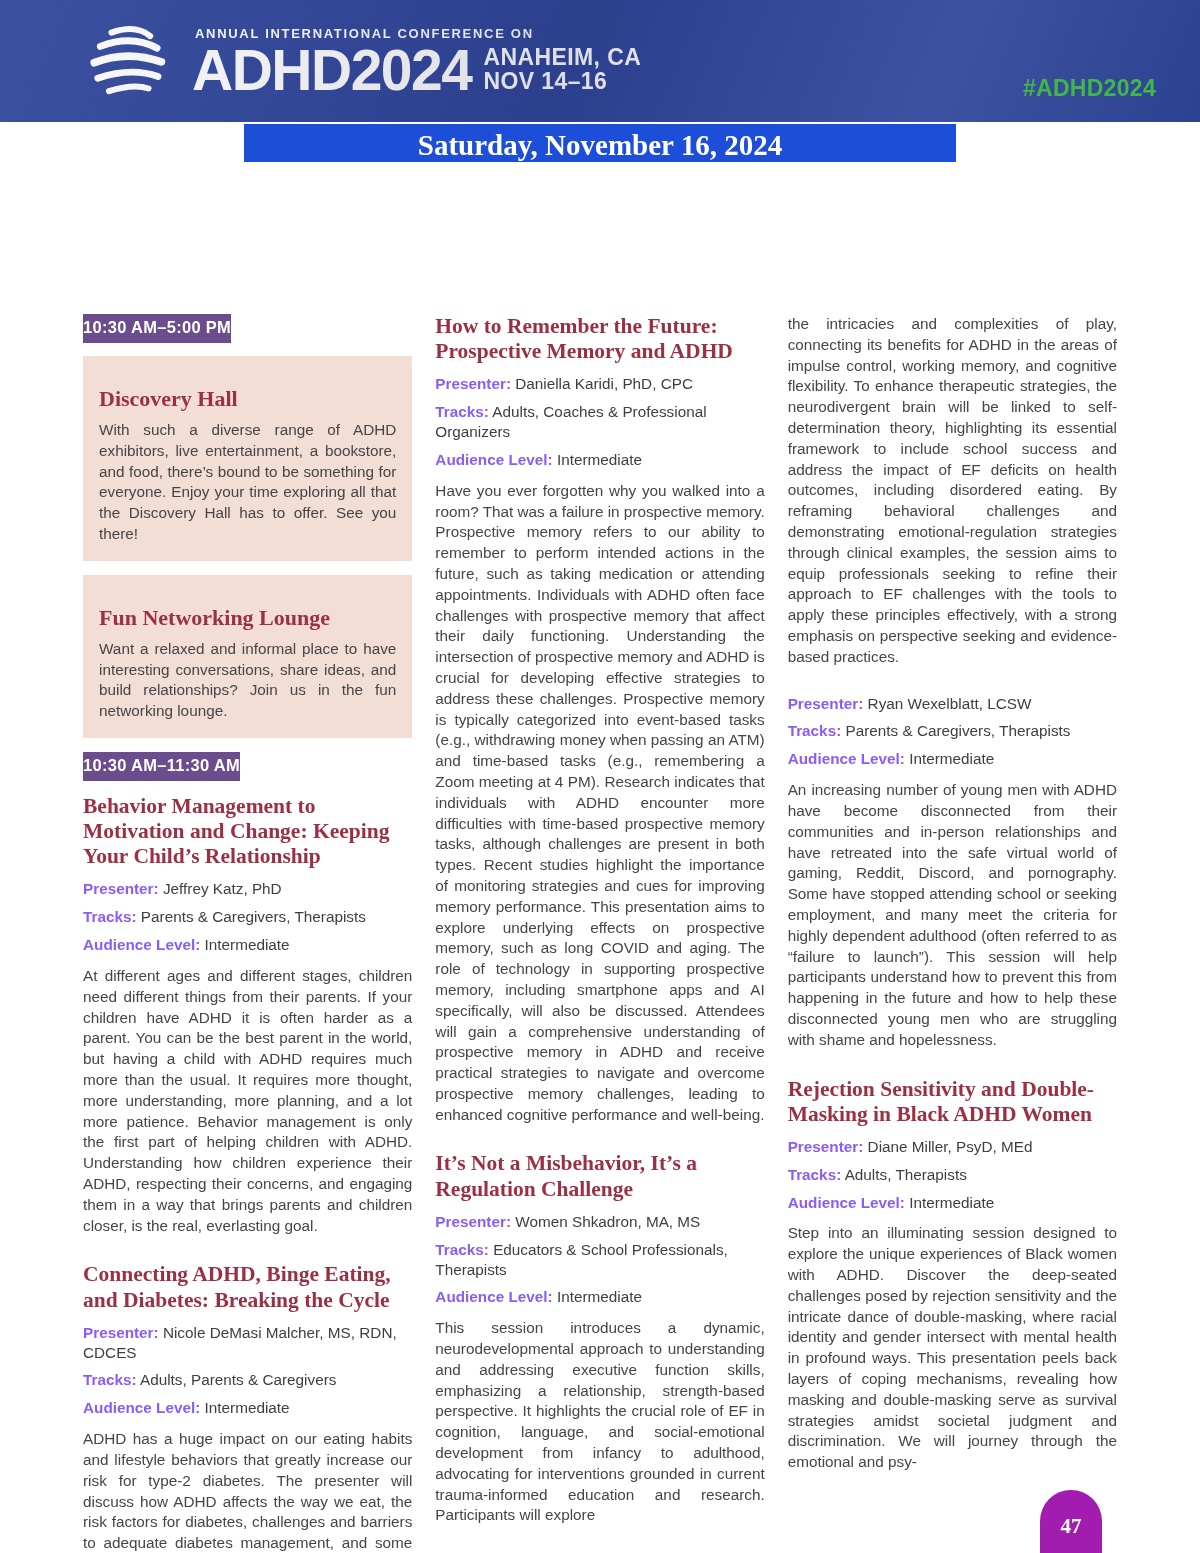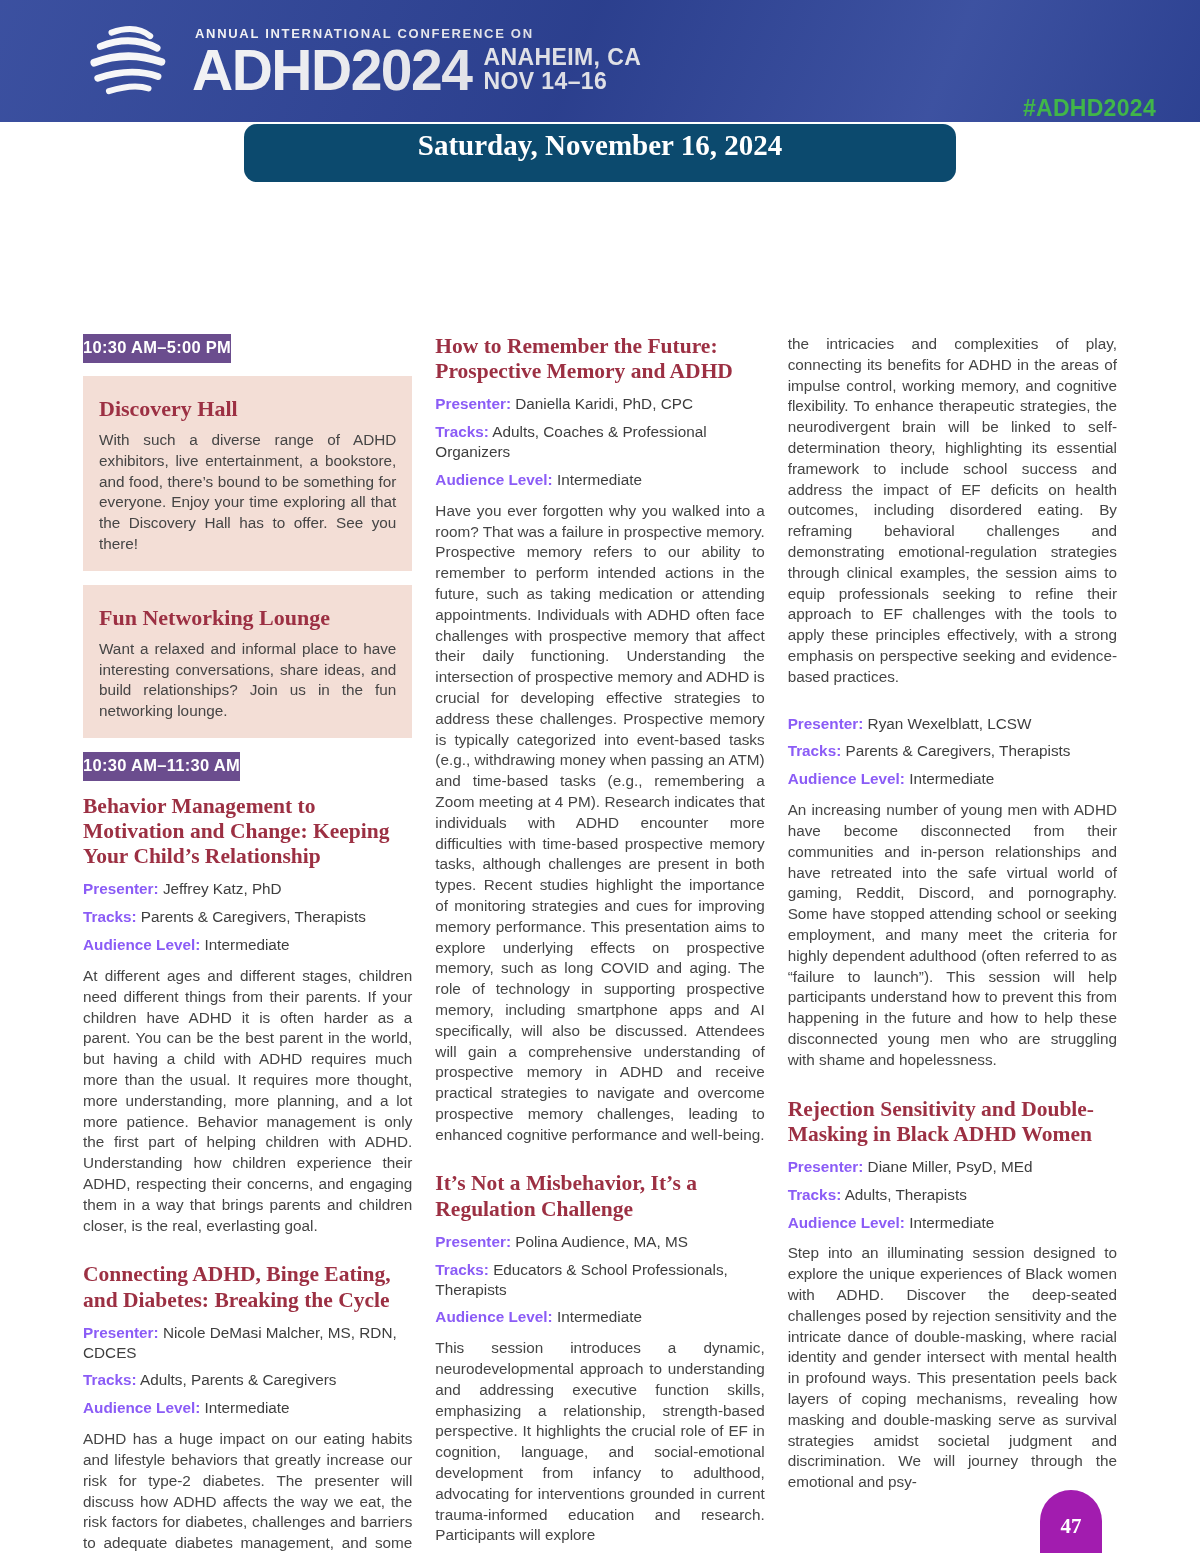--- a/index.html
+++ b/index.html
@@ -28,40 +28,40 @@
   .title-row { display:flex; align-items:flex-end; }
   .conf-title {
     color:#ffffff; font-size:57px; font-weight:800; letter-spacing:-1.5px; line-height:0.92;
   }
   .loc-block {
     color:#ffffff; font-weight:800; font-size:23px; line-height:1.05;
     margin-left:12px; padding-bottom:3px; letter-spacing:0.4px;
   }
   .hashtag {
     margin-left:auto; color:#41b649; font-weight:800; font-size:23px;
-    align-self:flex-end; letter-spacing:0.3px; position:relative; z-index:1;
+    align-self:flex-end; padding-bottom:20px; letter-spacing:0.3px; position:relative; z-index:1;
   }
 
   
   .banner {
-    width:712px; margin:2px auto 0; background:#0c4a6e; color:#ffffff;
-    text-align:center; padding:5px 0 20px;
-    font-family:"Liberation Serif", serif; font-size:29px; font-weight:bold;border-radius:13px;
+    width:712px; margin:2px auto 0; background:#1d4ed8; color:#ffffff;
+    text-align:center; padding:5px 0 0;
+    font-family:"Liberation Serif", serif; font-size:29px; font-weight:bold;
   }
 
   
   .content { display:flex; gap:23px; padding:0 83px; margin-top:152px; }
   .col { flex:1 1 0; min-width:0; }
 
   .time-badge {
     display:inline-block; background:#6b4d8e; color:#ffffff; font-weight:bold;
     font-size:16.5px; padding:4px 0 6px; margin-bottom:13px; letter-spacing:0.3px;
   }
 
-  .hl-box { background:#f3ded6; padding:20px 16px 16px; margin-bottom:14px; }
+  .hl-box { background:#f3ded6; padding:30px 16px 16px; margin-bottom:14px; }
   .hl-title {
     font-family:"Liberation Serif", serif; color:#9c3043;
     font-size:22px; font-weight:bold; margin-bottom:8px;
   }
   .hl-body, .desc {
     font-size:15.3px; line-height:1.36; color:#454545; text-align:justify;
   }
 
   .session { margin-bottom:26px; }
   .session-title {
@@ -150,21 +150,21 @@
       <section class="session">
         <h3 class="session-title">How to Remember the Future: Prospective Memory and ADHD</h3>
         <p class="meta"><strong>Presenter:</strong> <span>Daniella Karidi, PhD, CPC</span></p>
         <p class="meta"><strong>Tracks:</strong> <span>Adults, Coaches &amp; Professional Organizers</span></p>
         <p class="meta"><strong>Audience Level:</strong> <span>Intermediate</span></p>
         <p class="desc">Have you ever forgotten why you walked into a room? That was a failure in prospective memory. Prospective memory refers to our ability to remember to perform intended actions in the future, such as taking medication or attending appointments. Individuals with ADHD often face challenges with prospective memory that affect their daily functioning. Understanding the intersection of prospective memory and ADHD is crucial for developing effective strategies to address these challenges. Prospective memory is typically categorized into event-based tasks (e.g., withdrawing money when passing an ATM) and time-based tasks (e.g., remembering a Zoom meeting at 4 PM). Research indicates that individuals with ADHD encounter more difficulties with time-based prospective memory tasks, although challenges are present in both types. Recent studies highlight the importance of monitoring strategies and cues for improving memory performance. This presentation aims to explore underlying effects on prospective memory, such as long COVID and aging. The role of technology in supporting prospective memory, including smartphone apps and AI specifically, will also be discussed. Attendees will gain a comprehensive understanding of prospective memory in ADHD and receive practical strategies to navigate and overcome prospective memory challenges, leading to enhanced cognitive performance and well-being.</p>
       </section>
 
       <section class="session">
         <h3 class="session-title">It’s Not a Misbehavior, It’s a Regulation Challenge</h3>
-        <p class="meta"><strong>Presenter:</strong> <span>Polina Audience, MA, MS</span></p>
+        <p class="meta"><strong>Presenter:</strong> <span>Women Shkadron, MA, MS</span></p>
         <p class="meta"><strong>Tracks:</strong> <span>Educators &amp; School Professionals, Therapists</span></p>
         <p class="meta"><strong>Audience Level:</strong> <span>Intermediate</span></p>
         <p class="desc">This session introduces a dynamic, neurodevelopmental approach to understanding and addressing executive function skills, emphasizing a relationship, strength-based perspective. It highlights the crucial role of EF in cognition, language, and social-emotional development from infancy to adulthood, advocating for interventions grounded in current trauma-informed education and research. Participants will explore</p>
       </section>
     </div>
 
     <div class="col">
       <p class="desc continuation" style="margin-top:0;">the intricacies and complexities of play, connecting its benefits for ADHD in the areas of impulse control, working memory, and cognitive flexibility. To enhance therapeutic strategies, the neurodivergent brain will be linked to self-determination theory, highlighting its essential framework to include school success and address the impact of EF deficits on health outcomes, including disordered eating. By reframing behavioral challenges and demonstrating emotional-regulation strategies through clinical examples, the session aims to equip professionals seeking to refine their approach to EF challenges with the tools to apply these principles effectively, with a strong emphasis on perspective seeking and evidence-based practices.</p>
 
       <section class="session">

